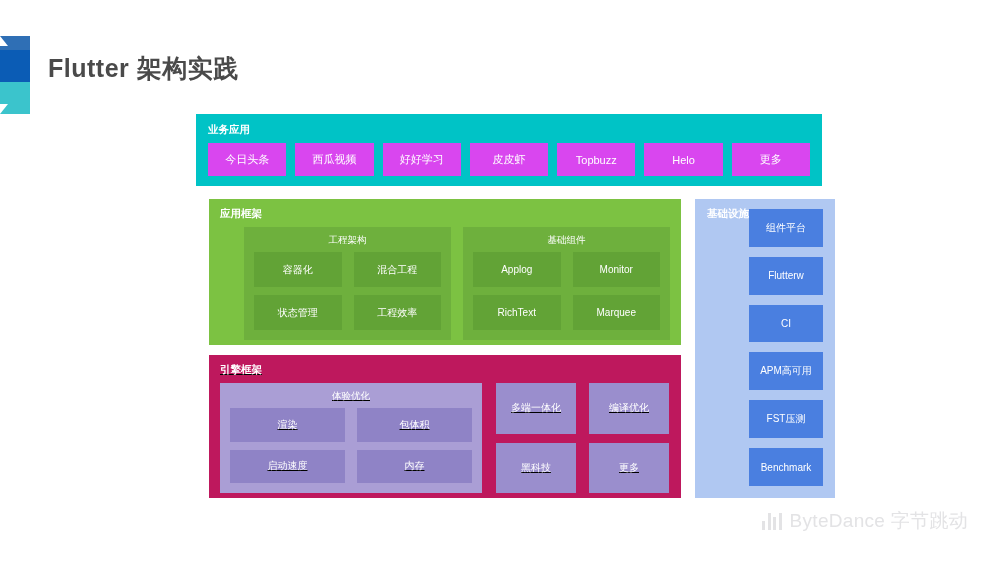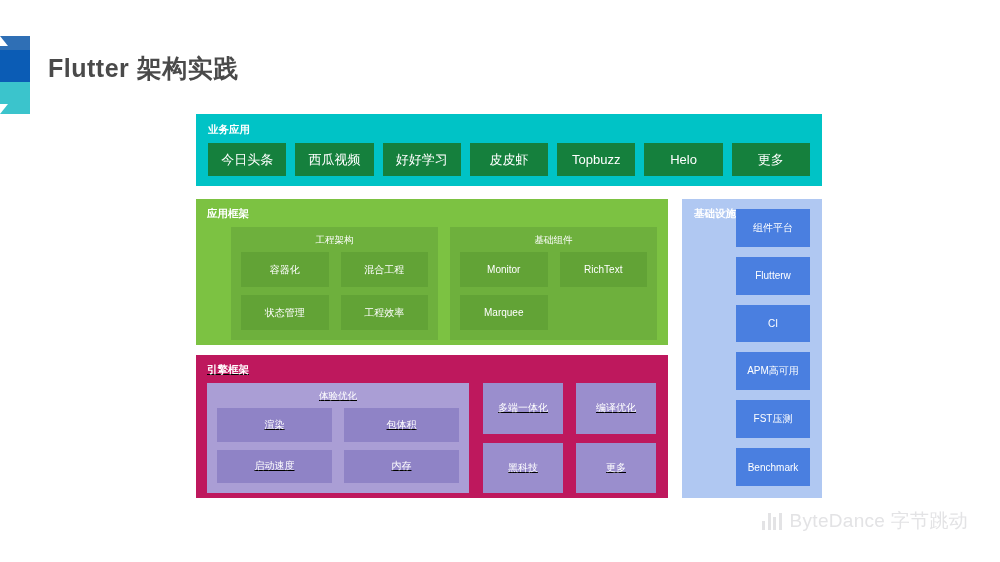--- a/index.html
+++ b/index.html
@@ -85,33 +85,33 @@
     line-height: 14px;
     margin-bottom: 7px;
   }
   .chip-row {
     display: flex;
     gap: 9px;
   }
   .chip-app {
     flex: 1 1 0;
     height: 33px;
-    background: #15803d;
-    color: #ffffff;
-    font-size: 13px;
+    background: #d946ef;
+    color: #ffffff;
+    font-size: 11px;
     display: flex;
     align-items: center;
     justify-content: center;
     white-space: nowrap;
   }
 
   
   .mid-row {
     position: absolute;
-    left: 0; top: 85px;
+    left: 13px; top: 85px;
     width: 708px;
     height: 299px;
   }
 
   .left-col {
     position: absolute;
     left: 0; top: 0;
     width: 472px;
     height: 299px;
   }
@@ -292,20 +292,21 @@
               <div class="cell cell-green">容器化</div>
               <div class="cell cell-green">混合工程</div>
               <div class="cell cell-green">状态管理</div>
               <div class="cell cell-green">工程效率</div>
             </div>
           </div>
 
           <div class="group group-green">
             <div class="group-title">基础组件</div>
             <div class="group-grid">
+              <div class="cell cell-green">Applog</div>
               <div class="cell cell-green">Monitor</div>
               <div class="cell cell-green">RichText</div>
               <div class="cell cell-green">Marquee</div>
             </div>
           </div>
 
         </div>
       </div>
 
       <div class="panel-engine">

